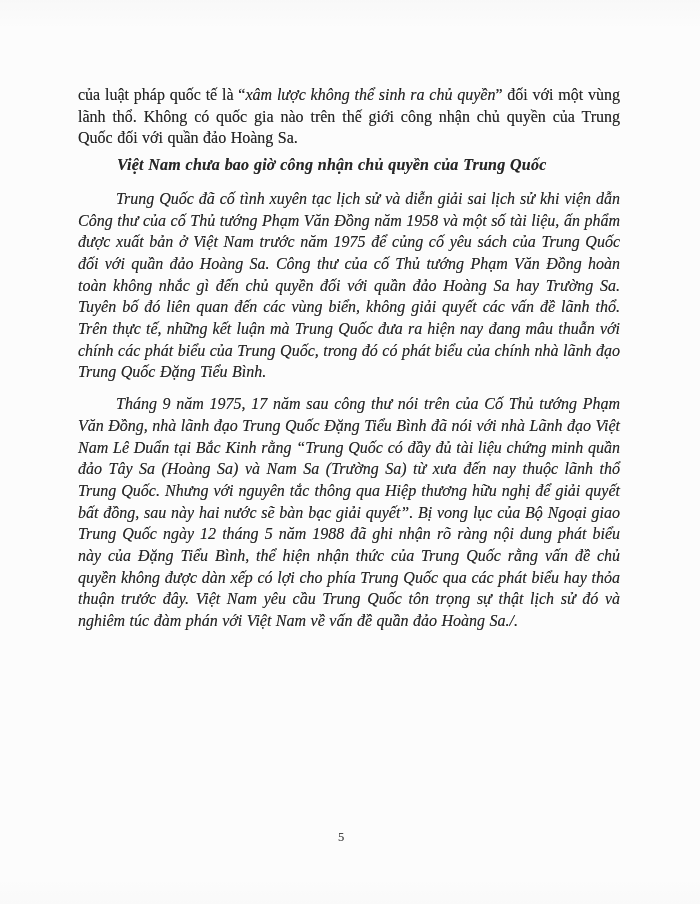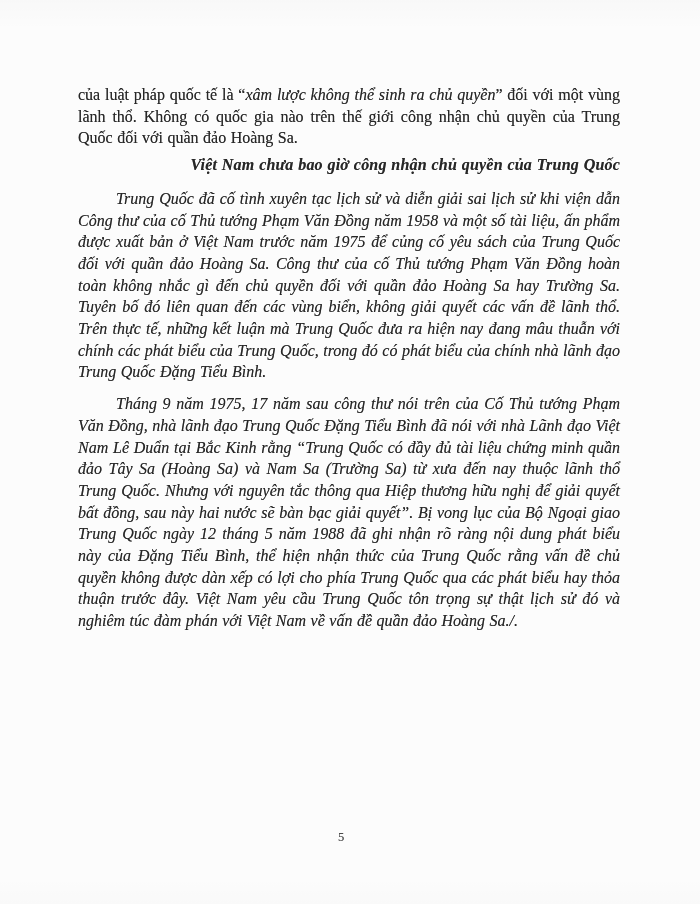--- a/index.html
+++ b/index.html
@@ -44,21 +44,21 @@
   .quote-italic {
     font-style: italic;
   }
   .section-heading {
     margin: 5px 0 12px 0;
     padding-left: 39px;
     font-size: 16px;
     line-height: 21.7px;
     font-weight: bold;
     font-style: italic;
-    text-align: right;
+    text-align: left;
     letter-spacing: 0.2px;
   }
   .body-para {
     text-indent: 38px;
     font-style: italic;
   }
   .para-3 {
     margin-top: 10px !important;
   }
   .page-number {

